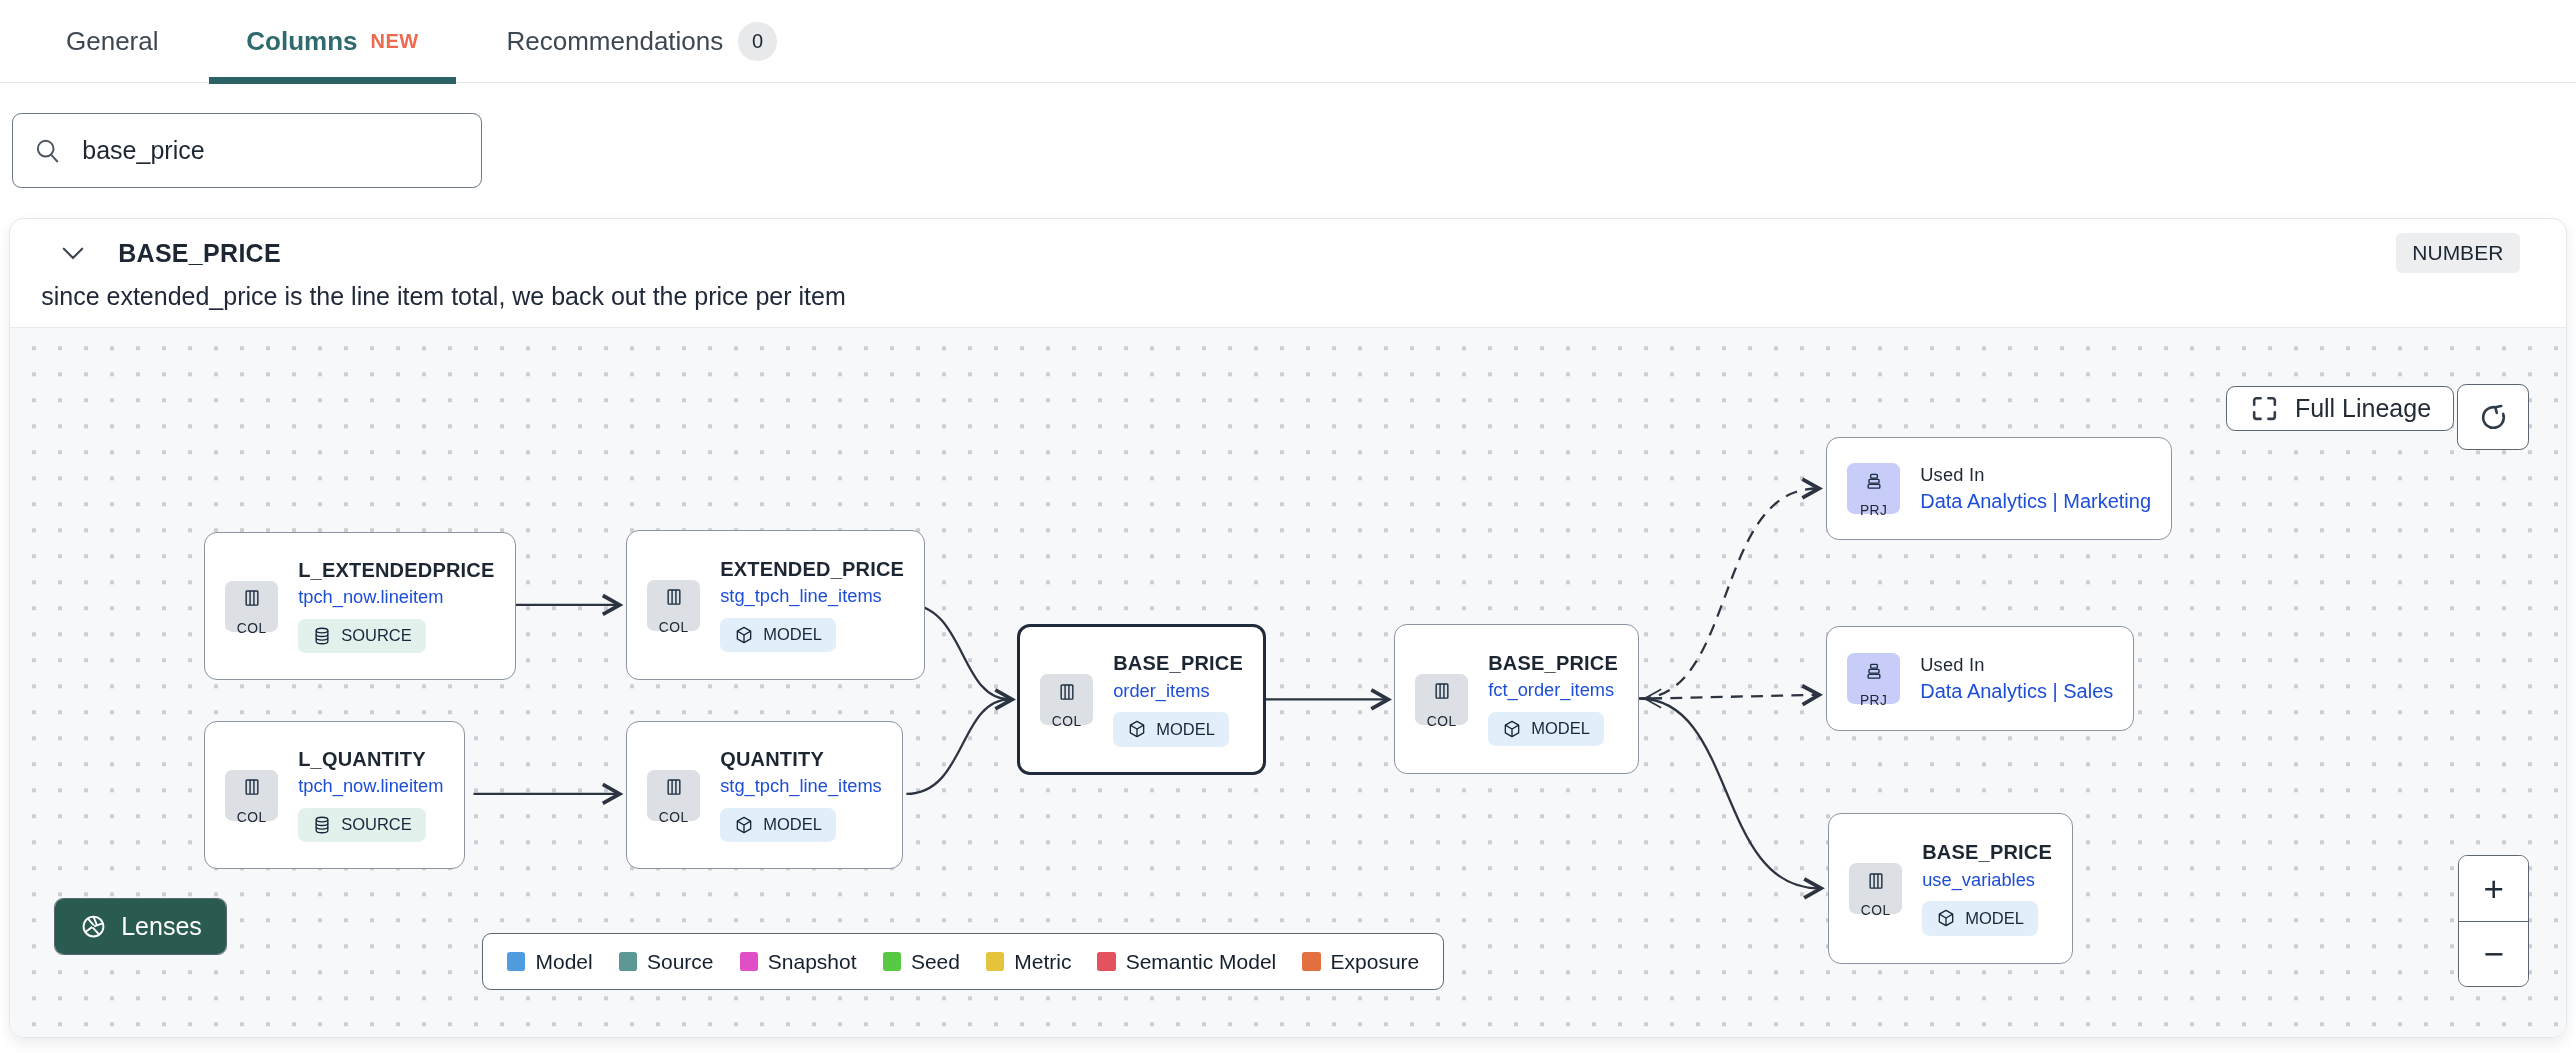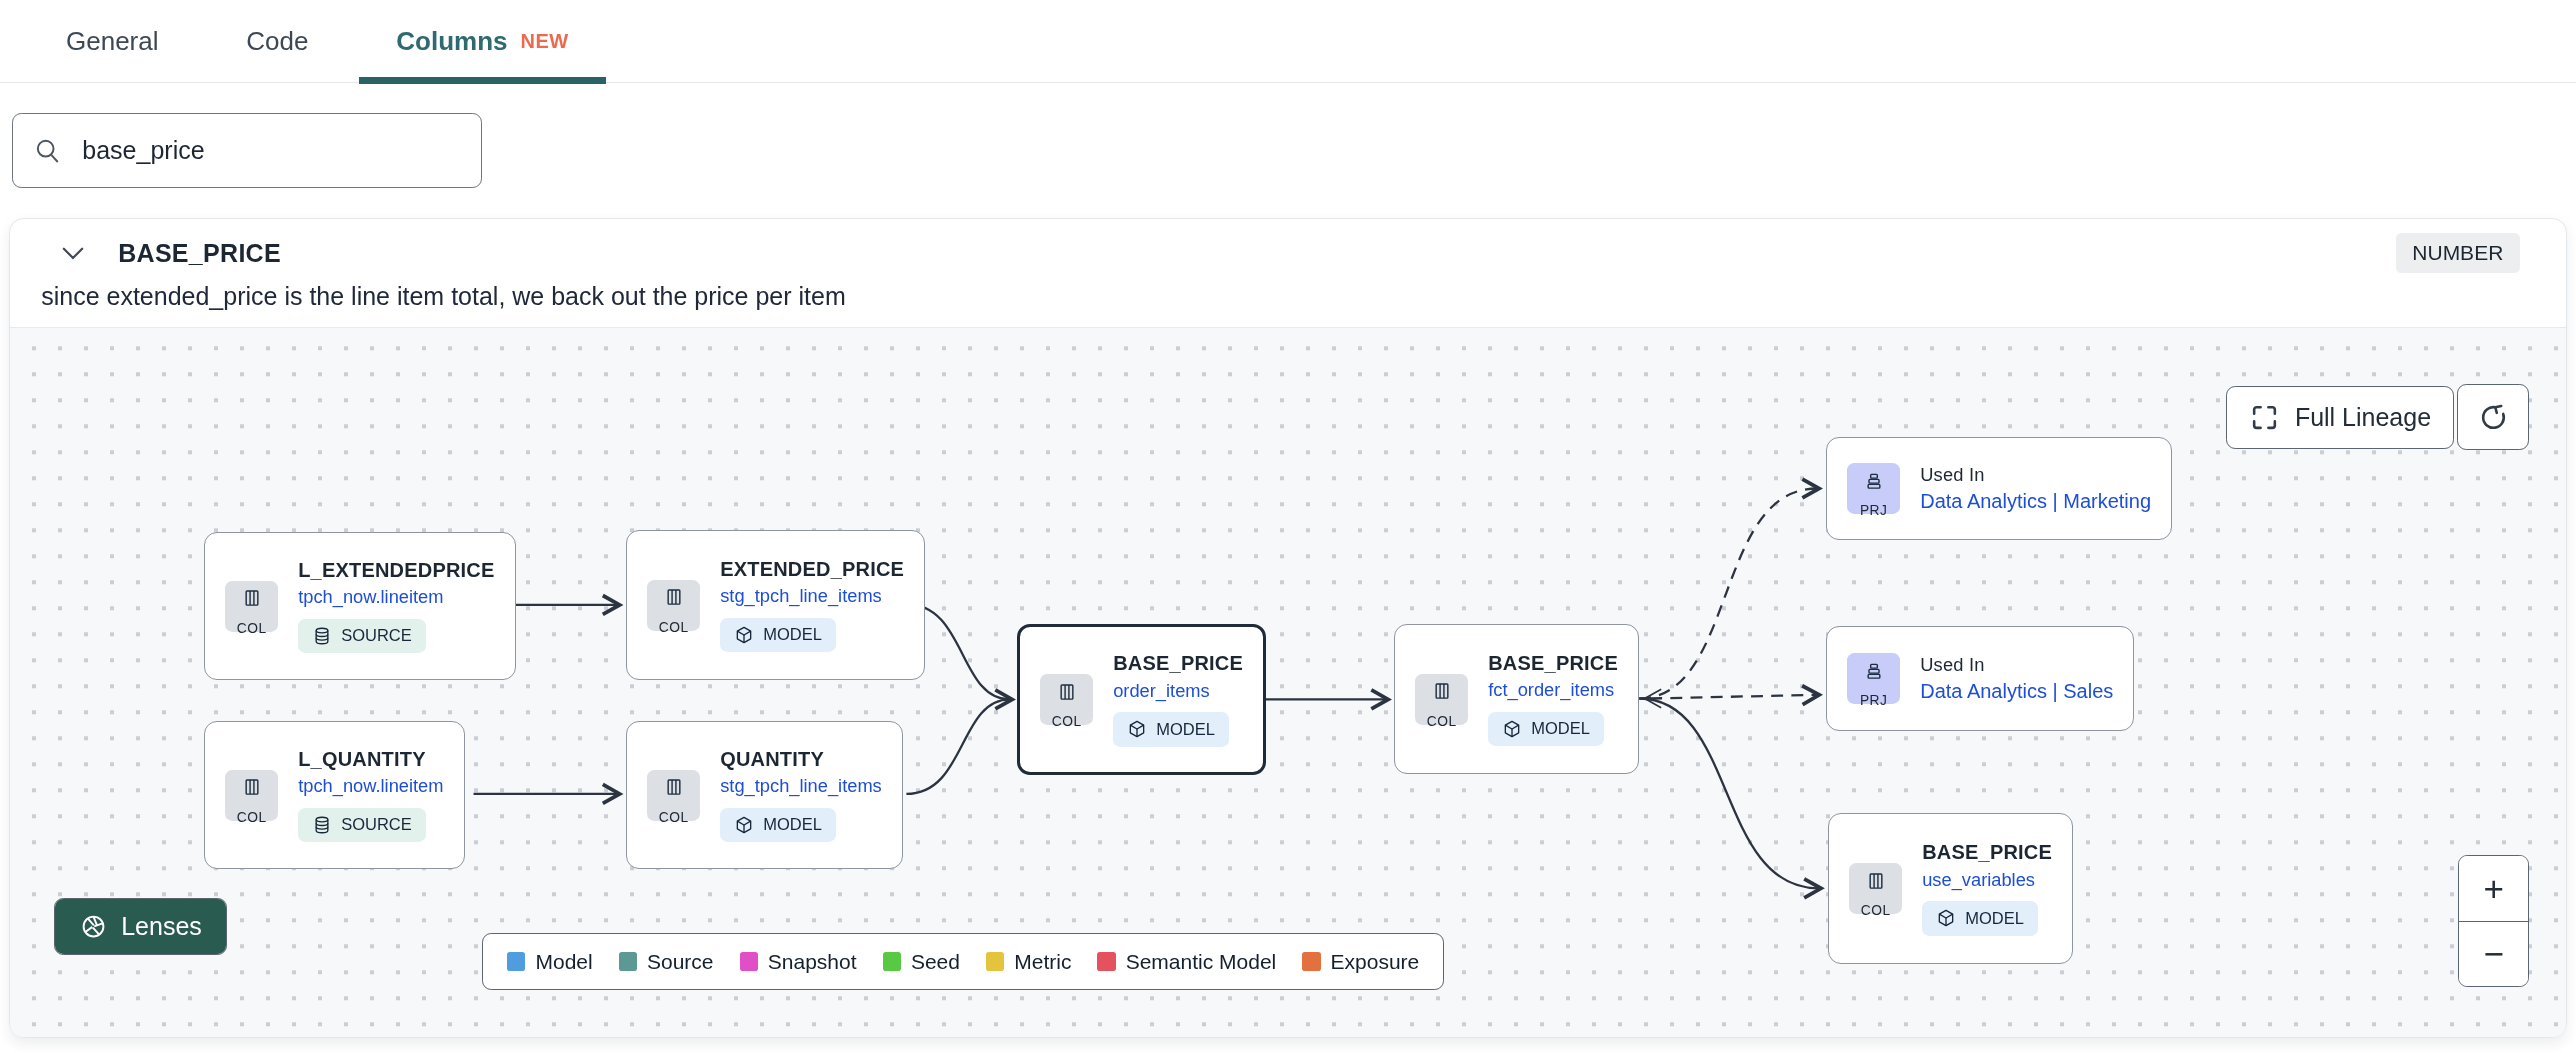--- a/index.html
+++ b/index.html
@@ -52,47 +52,48 @@
   .ntitle { font-size:20px; font-weight:700; letter-spacing:0.2px; white-space:nowrap; }
   .nsub { font-size:18.3px; color:#1d4ed8; white-space:nowrap; }
   .tbadge { display:flex; align-items:center; gap:9.2px; margin-top:5.5px; padding:7.3px 13.8px; border-radius:7.3px; font-size:16.5px; font-weight:500; color:#16273a; }
   .tbadge.model { background:#e2effa; }
   .tbadge.source { background:#e2f1ec; }
   .prj-node .ntitle { font-size:18.3px; font-weight:400; }
   .prj-node .nsub { font-size:20px; font-weight:500; }
 
   
   .ctl-border { border:1.8px solid #5a6570; background:#fff; border-radius:9.2px; }
-  .full-lineage { position:absolute; left:2216px; top:58px; height:63px; display:flex; align-items:center; gap:14.7px; padding:0 22px; font-size:25px; color:#232d38; cursor:pointer; }
+  .full-lineage { position:absolute; left:2216px; top:58px; height:45px; display:flex; align-items:center; gap:14.7px; padding:0 22px; font-size:25px; color:#232d38; cursor:pointer; }
   .refresh-btn { position:absolute; left:2447px; top:56px; width:72px; height:66px; display:flex; align-items:center; justify-content:center; cursor:pointer; }
   .zoomctl { position:absolute; left:2448px; top:527px; width:71px; overflow:hidden; }
   .zbtn { height:65px; display:flex; align-items:center; justify-content:center; font-size:35px; color:#232d38; cursor:pointer; background:#fff; }
   .zbtn + .zbtn { border-top:1.8px solid #5a6570; }
 
   .tool-group { position:absolute; left:44px; top:570px; height:57px; display:flex; align-items:stretch; overflow:hidden; padding:0; }
   .lenses-seg { display:flex; align-items:center; gap:13px; padding:0 24px; background:#2a5b50; color:#fff; font-size:25px; font-weight:500; cursor:pointer; }
   .rel-seg { display:flex; align-items:center; gap:14.7px; padding:0 24px; font-size:25px; color:#1d2733; background:#fff; cursor:pointer; }
 
   .legend { position:absolute; left:472px; top:605px; height:57px; display:flex; align-items:center; gap:26px; padding:0 24px; }
   .leg-item { display:flex; align-items:center; gap:10px; font-size:21px; color:#15202e; }
   .swatch { width:18.3px; height:18.3px; border-radius:2.8px; flex:none; }
 </style>
 </head>
 <body>
 
 <div class="tabbar">
   <div class="tab">
       <span>General</span>
     </div>
-  <div class="tab">
-      <span>Code</span>
-    </div>
   <div class="tab active">
     <span>Columns</span>
     <span class="tab-new">NEW</span>
+  </div>
+  <div class="tab">
+    <span>Recommendations</span>
+    <span class="tab-count">0</span>
   </div>
 </div>
 
 <div class="search-row">
   <div class="search-box">
     <span>
       <svg width="29" height="29" viewBox="0 0 24 24" fill="none" stroke="#4a5560" stroke-width="1.6">
           <circle cx="10.5" cy="10.5" r="6.5"></circle>
           <line x1="15.3" y1="15.8" x2="20.5" y2="21.5"></line>
         </svg>

